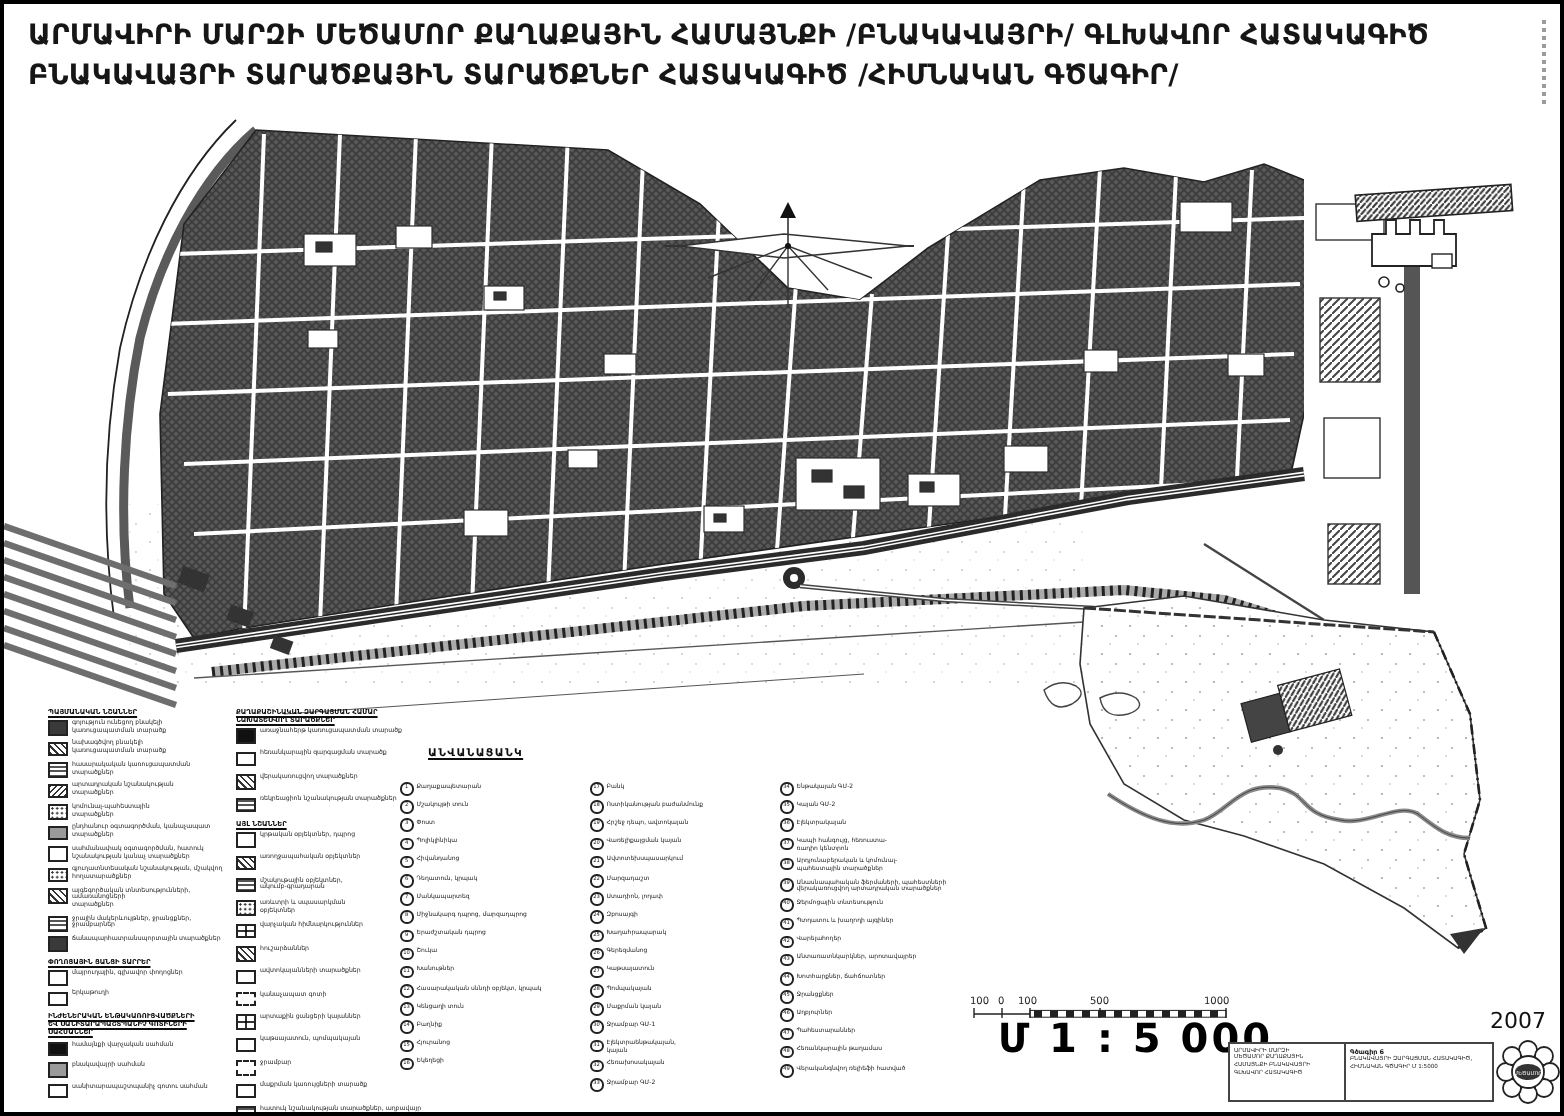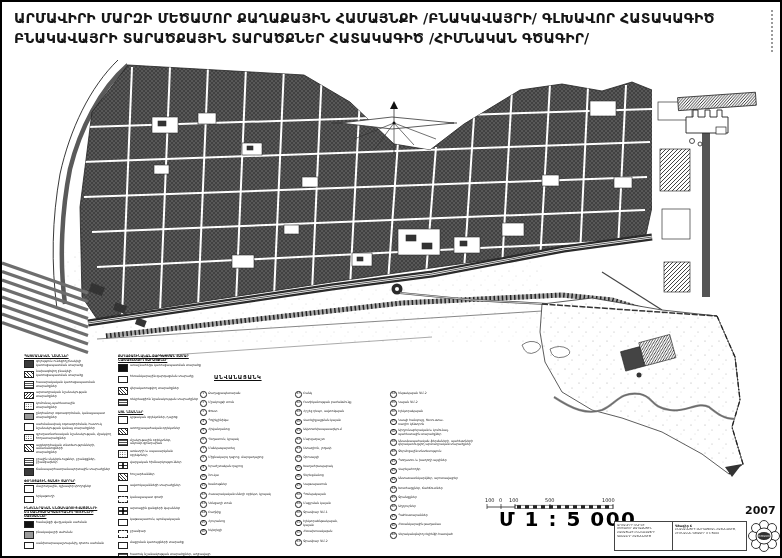--- a/index.html
+++ b/index.html
@@ -48,21 +48,21 @@
   .ix-col{position:absolute;top:40px;width:93px;}
   .ix-col-1{left:176px;} .ix-col-2{left:271px;} .ix-col-3{left:366px;}
   .ix-row{display:flex;gap:1.7px;margin-bottom:2.6px;align-items:flex-start;}
   .inum{flex:0 0 4.6px;height:4.6px;border:.5px solid #222;border-radius:50%;
     font-size:2.6px;line-height:4.5px;text-align:center;color:#111;}
   .ix-t{font-size:3px;line-height:1.18;white-space:pre-line;color:#181818;margin-top:.6px;}
   
   .scalebar-svg{position:absolute;left:483px;top:495px;}
   .scale-text{position:absolute;left:497px;top:505px;font-size:20px;font-weight:bold;
     letter-spacing:1.5px;color:#000000;}
-  .year{position:absolute;left:743px;top:502px;font-size:11px;font-weight:bold;color:#111;}
+  .year{position:absolute;left:743px;top:502px;font-size:11px;font-weight:normal;color:#111;}
   .titleblock{position:absolute;left:612px;top:519px;width:133px;height:30px;
     border:1px solid #444;display:flex;box-sizing:border-box;background:#fff;}
   .tb-left{width:58px;border-right:1px solid #444;padding:1.5px 2px;box-sizing:border-box;}
   .tb-right{flex:1;padding:1.5px 2px;box-sizing:border-box;}
   .tb-line{font-size:2.8px;line-height:1.35;color:#222;white-space:nowrap;}
   .tb-title{font-size:3.2px;font-weight:bold;color:#111;margin-bottom:.6px;}
   .stamp{position:absolute;left:745px;top:517px;}
 </style>
 </head>
 <body>

